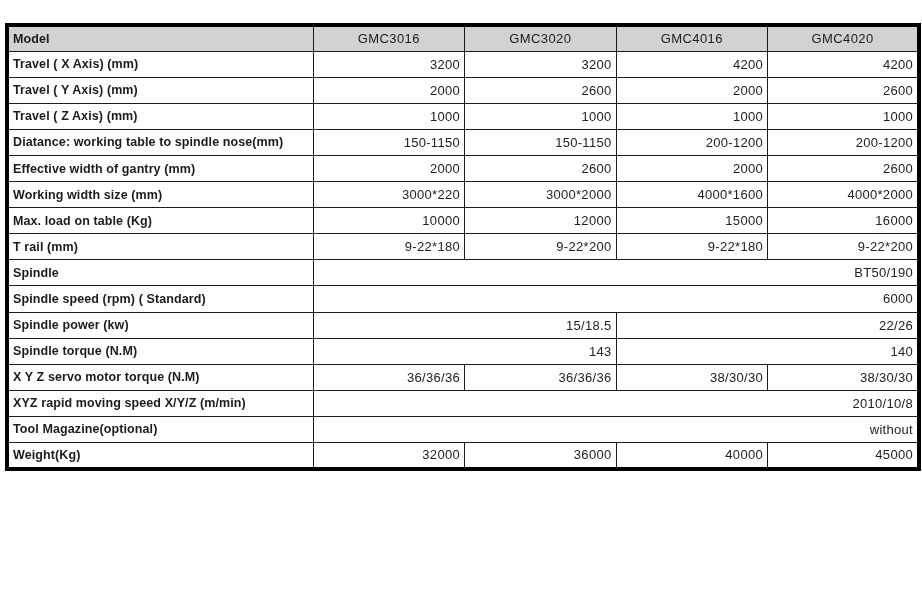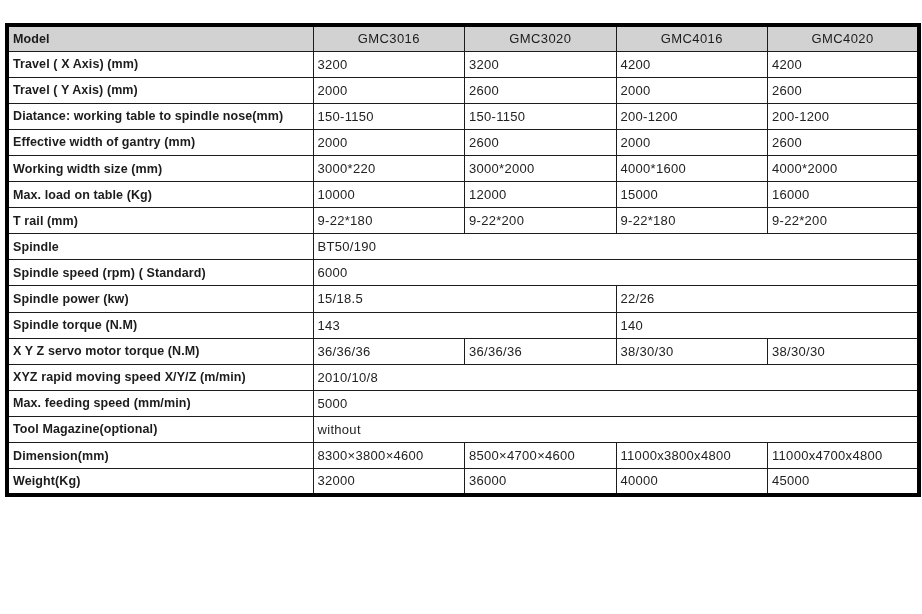--- a/index.html
+++ b/index.html
@@ -50,21 +50,21 @@
     background: #d2d2d2;
   }
   th.model-name {
     text-align: center;
     font-weight: normal;
     font-size: 13px;
     letter-spacing: 0.4px;
     margin-left: 47px;
   }
   td.value-cell {
-    text-align: left;
+    text-align: right;
     font-weight: normal;
     font-size: 13px;
     letter-spacing: 0.3px;
     color: #222222;
   }
 </style>
 </head>
 <body>
 
 <div class="page">
@@ -94,20 +94,27 @@
           <td class="value-cell">3200</td>
           <td class="value-cell">4200</td>
           <td class="value-cell">4200</td>
         </tr>
         <tr>
           <td class="row-label">Travel ( Y Axis) (mm)</td>
           <td class="value-cell">2000</td>
           <td class="value-cell">2600</td>
           <td class="value-cell">2000</td>
           <td class="value-cell">2600</td>
+        </tr>
+        <tr>
+          <td class="row-label">Travel ( Z Axis) (mm)</td>
+          <td class="value-cell">1000</td>
+          <td class="value-cell">1000</td>
+          <td class="value-cell">1000</td>
+          <td class="value-cell">1000</td>
         </tr>
         <tr>
           <td class="row-label">Diatance: working table to spindle nose(mm)</td>
           <td class="value-cell">150-1150</td>
           <td class="value-cell">150-1150</td>
           <td class="value-cell">200-1200</td>
           <td class="value-cell">200-1200</td>
         </tr>
         <tr>
           <td class="row-label">Effective width of gantry (mm)</td>
@@ -160,33 +167,22 @@
           <td class="value-cell">36/36/36</td>
           <td class="value-cell">36/36/36</td>
           <td class="value-cell">38/30/30</td>
           <td class="value-cell">38/30/30</td>
         </tr>
         <tr>
           <td class="row-label">XYZ rapid moving speed X/Y/Z (m/min)</td>
           <td class="value-cell" colspan="4">2010/10/8</td>
         </tr>
         <tr>
-          <td class="row-label">Max. feeding speed (mm/min)</td>
-          <td class="value-cell" colspan="4">5000</td>
-        </tr>
-        <tr>
           <td class="row-label">Tool Magazine(optional)</td>
           <td class="value-cell" colspan="4">without</td>
-        </tr>
-        <tr>
-          <td class="row-label">Dimension(mm)</td>
-          <td class="value-cell">8300×3800×4600</td>
-          <td class="value-cell">8500×4700×4600</td>
-          <td class="value-cell">11000x3800x4800</td>
-          <td class="value-cell">11000x4700x4800</td>
         </tr>
         <tr>
           <td class="row-label">Weight(Kg)</td>
           <td class="value-cell">32000</td>
           <td class="value-cell">36000</td>
           <td class="value-cell">40000</td>
           <td class="value-cell">45000</td>
         </tr>
       </tbody>
   </table>

